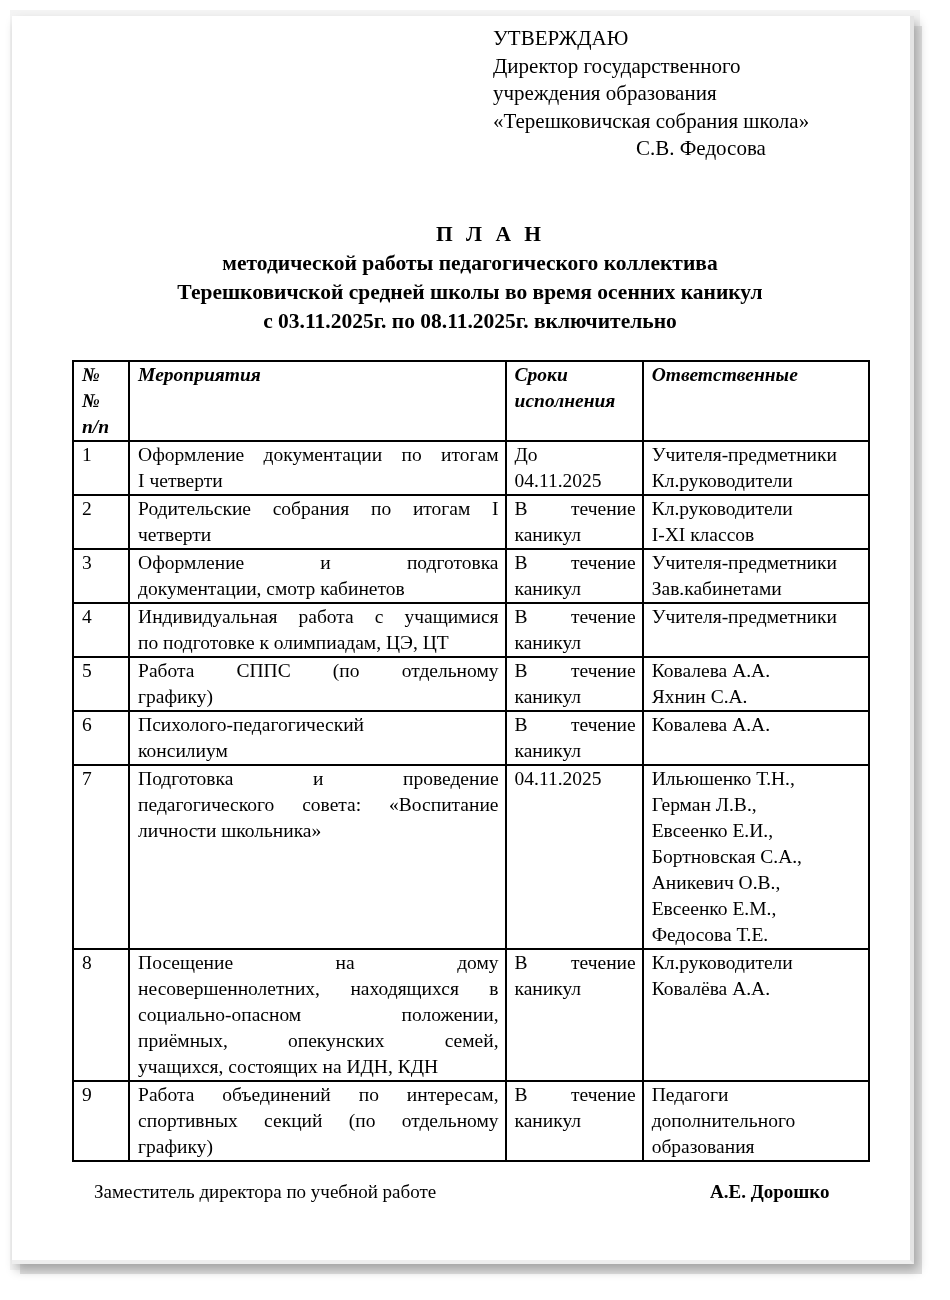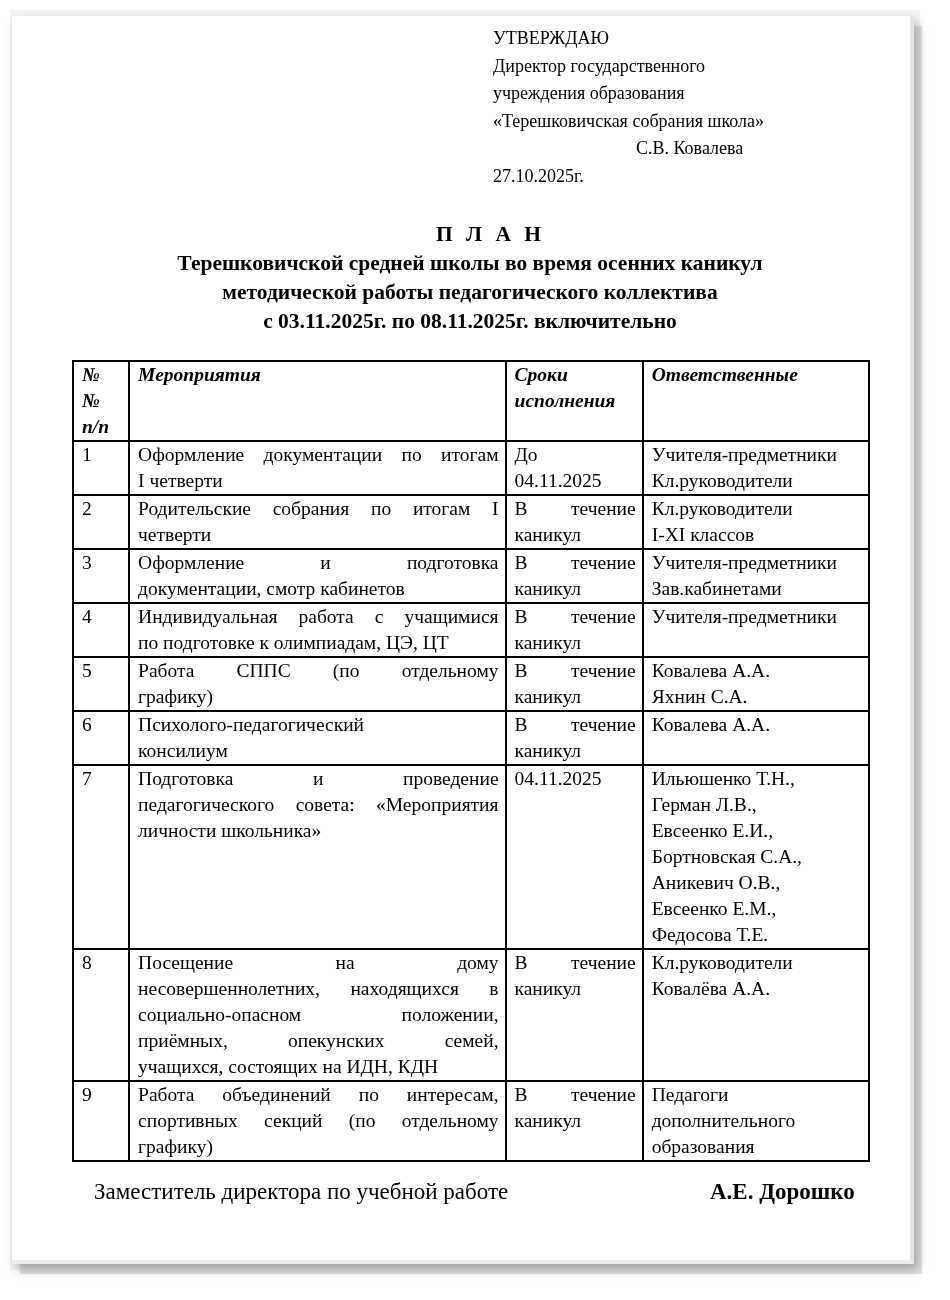--- a/index.html
+++ b/index.html
@@ -11,21 +11,21 @@
     position: absolute; left: 10px; top: 10px; width: 910px; height: 1260px;
     background: #f4f4f4;
   }
   .page {
     position: absolute; left: 12px; top: 16px; width: 898px; height: 1244px;
     background: #ffffff;
     box-shadow: 4px 6px 10px rgba(0,0,0,0.28), 8px 10px 0 #e2e2e2;
     border-right: 4px solid #e4e4e4; border-bottom: 4px solid #eeeeee;
   }
   .approve {
-    position: absolute; left: 493px; top: 25px; font-size: 18px; line-height: 27.5px;
+    position: absolute; left: 493px; top: 25px; font-size: 21px; line-height: 27.5px;
   }
   .approve .sign-name { padding-left: 143px; }
   .title {
     position: absolute; left: 0; width: 940px; top: 220px; text-align: center;
     font-weight: bold; font-size: 21.5px; line-height: 29px;
   }
   .title .t0 { letter-spacing: 4px; padding-left: 41px; }
   table.plan {
     position: absolute; left: 72px; top: 360px; width: 798px;
     border-collapse: collapse; font-size: 19.5px; line-height: 26px;
@@ -36,44 +36,43 @@
   table.plan th { font-style: italic; font-weight: bold; text-align: left; }
   .c-num { width: 40px; }
   .c-act { width: 360px; text-align: justify; text-align-last: left; }
   .c-due { width: 121px; }
   .c-resp { width: 210px; }
   .justify-line { display: block; text-align: justify; text-align-last: justify; }
   .due-line1 { display: flex; justify-content: space-between; }
   .line { display: block; }
   tr.row-9 td { height: 74px; overflow: hidden; }
   .footer {
-    position: absolute; top: 1178px; font-size: 23px; line-height: 27px;
+    position: absolute; top: 1178px; font-size: 19px; line-height: 27px;
   }
   .footer-left { left: 94px; }
   .footer-right { left: 710px; font-weight: bold; }
 </style>
 </head>
 <body>
 
 <div class="page-back"></div>
 <div class="page"></div>
 
 <div class="approve">
   <div>УТВЕРЖДАЮ</div>
   <div>Директор государственного</div>
   <div>учреждения образования</div>
   <div>«Терешковичская собрания школа»</div>
-  <div class="sign-name">С.В. Ковалева</div>
-  <div>27.10.2025г.</div>
+  <div class="sign-name">С.В. Федосова</div>
 </div>
 
 <div class="title">
   <div class="t0">П Л А Н</div>
+  <div>методической работы педагогического коллектива</div>
   <div>Терешковичской средней школы во время осенних каникул</div>
-  <div>методической работы педагогического коллектива</div>
   <div>с 03.11.2025г. по 08.11.2025г. включительно</div>
 </div>
 
 <table class="plan">
   <thead>
     <tr>
       <th class="c-num">
         <span class="line">№</span>
         <span class="line">№</span>
         <span class="line">п/п</span>
@@ -187,21 +186,21 @@
           <span class="line">каникул</span>
         </td>
         <td class="c-resp">
           <span class="line">Ковалева А.А.</span>
         </td>
       </tr>
       <tr class="row-7">
         <td class="c-num">7</td>
         <td class="c-act">
           <span class="justify-line">Подготовка и проведение</span>
-          <span class="justify-line">педагогического совета: «Мероприятия</span>
+          <span class="justify-line">педагогического совета: «Воспитание</span>
           <span class="line">личности школьника»</span>
         </td>
         <td class="c-due">
           <span class="line">04.11.2025</span>
         </td>
         <td class="c-resp">
           <span class="line">Ильюшенко Т.Н.,</span>
           <span class="line">Герман Л.В.,</span>
           <span class="line">Евсеенко Е.И.,</span>
           <span class="line">Бортновская С.А.,</span>

